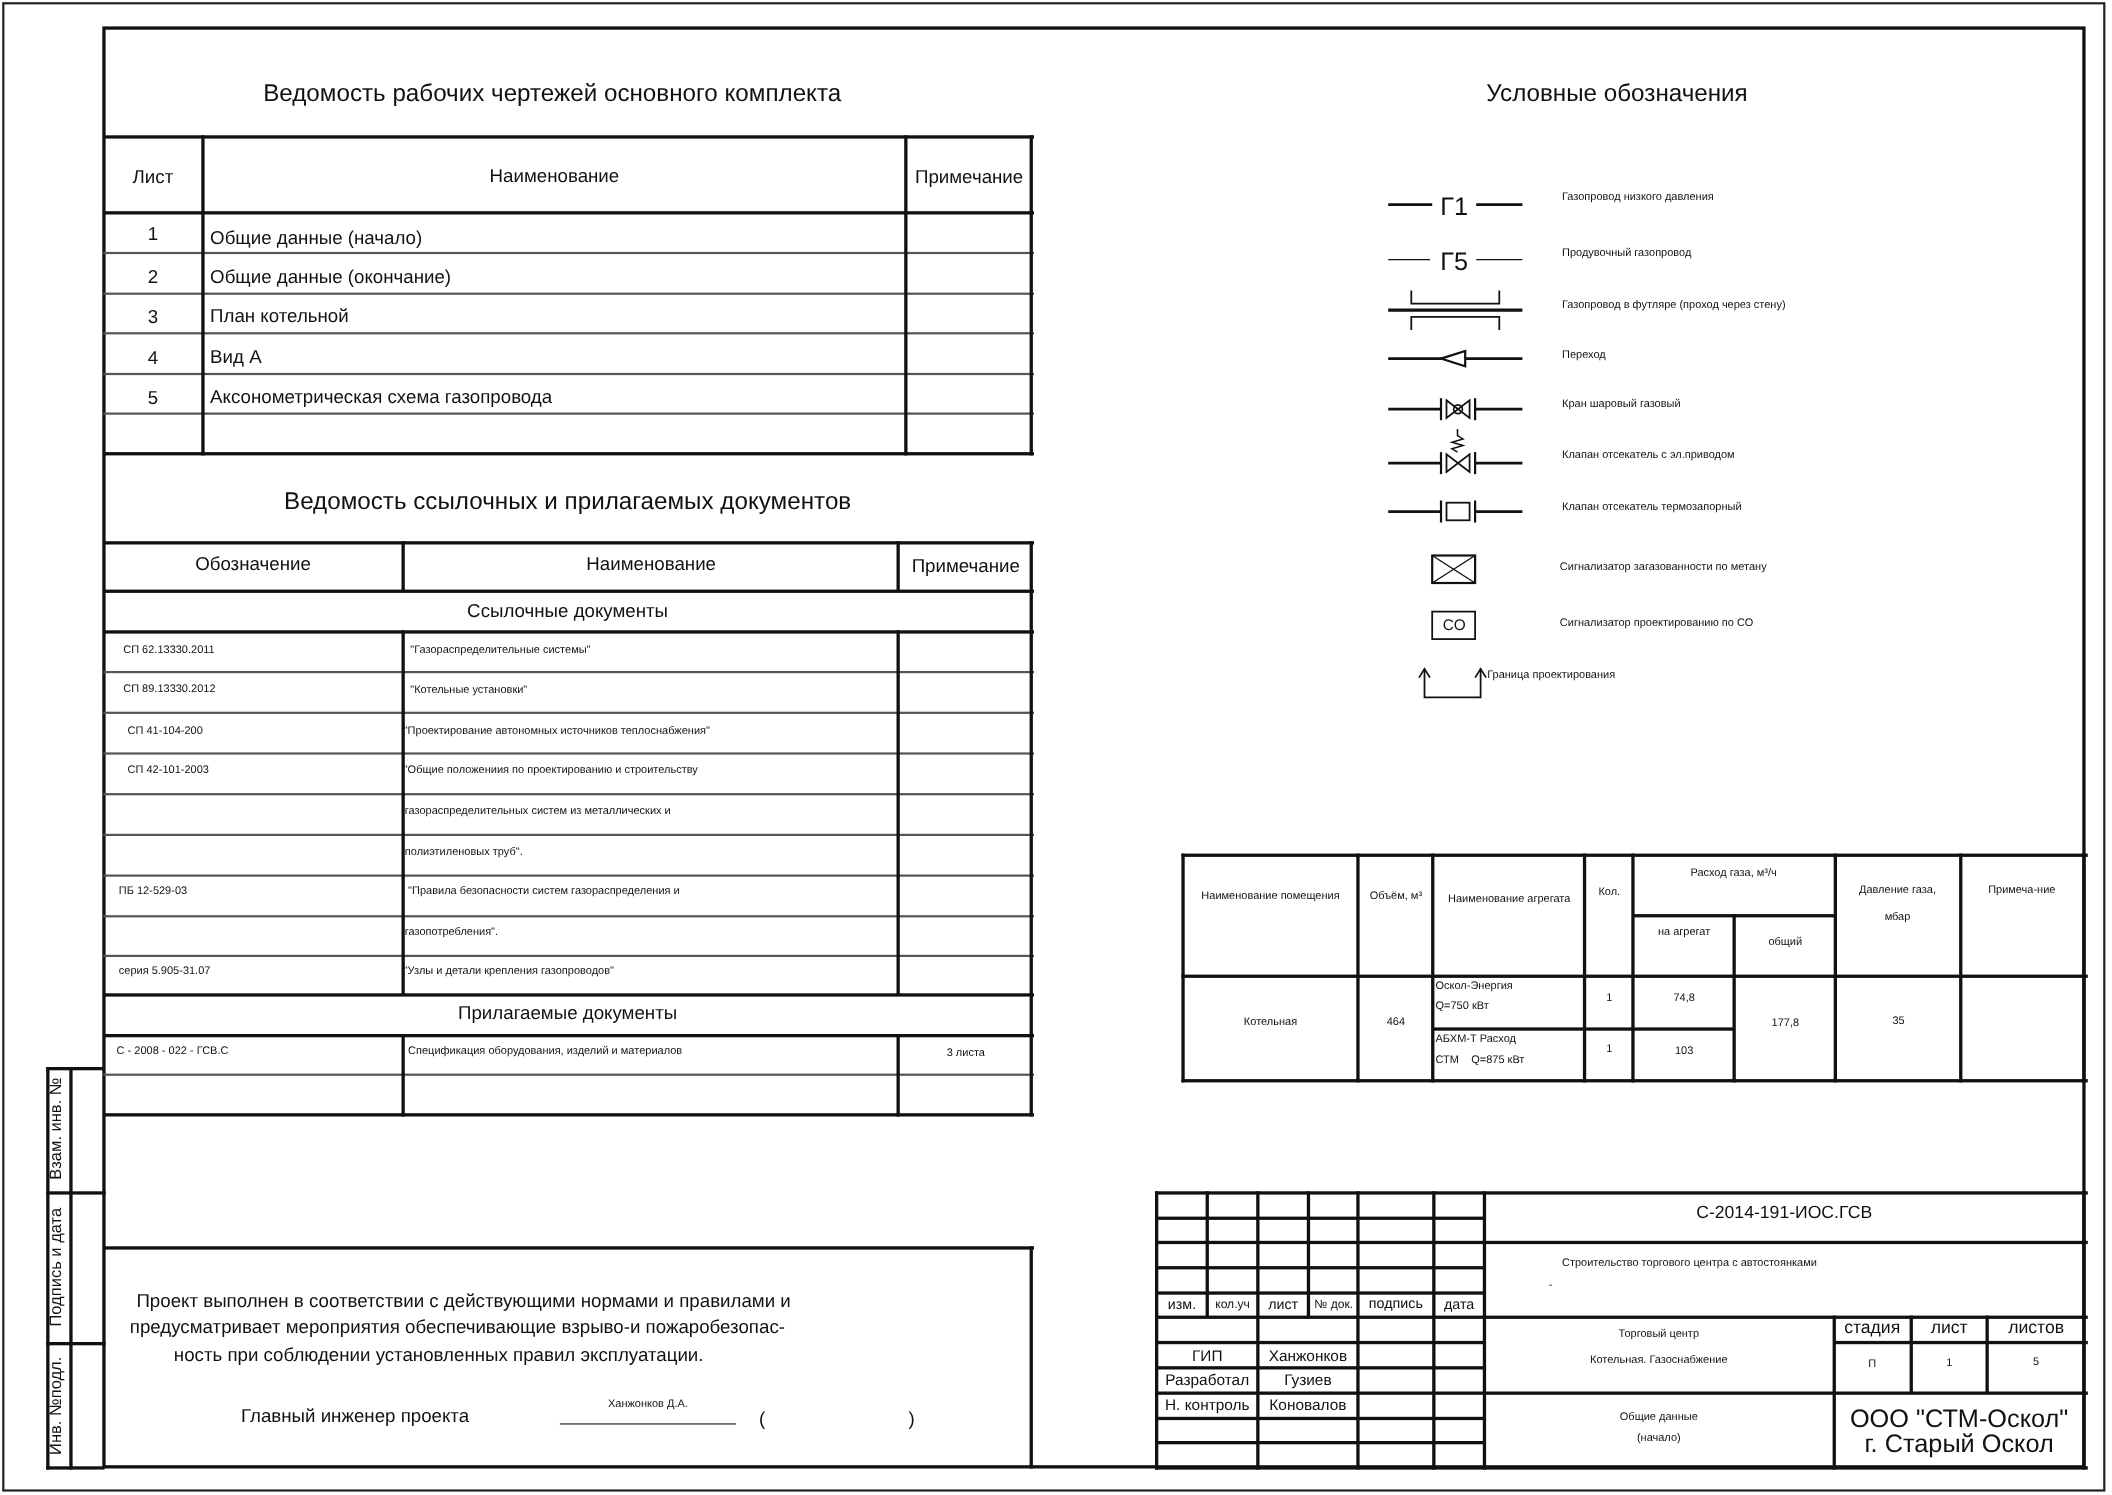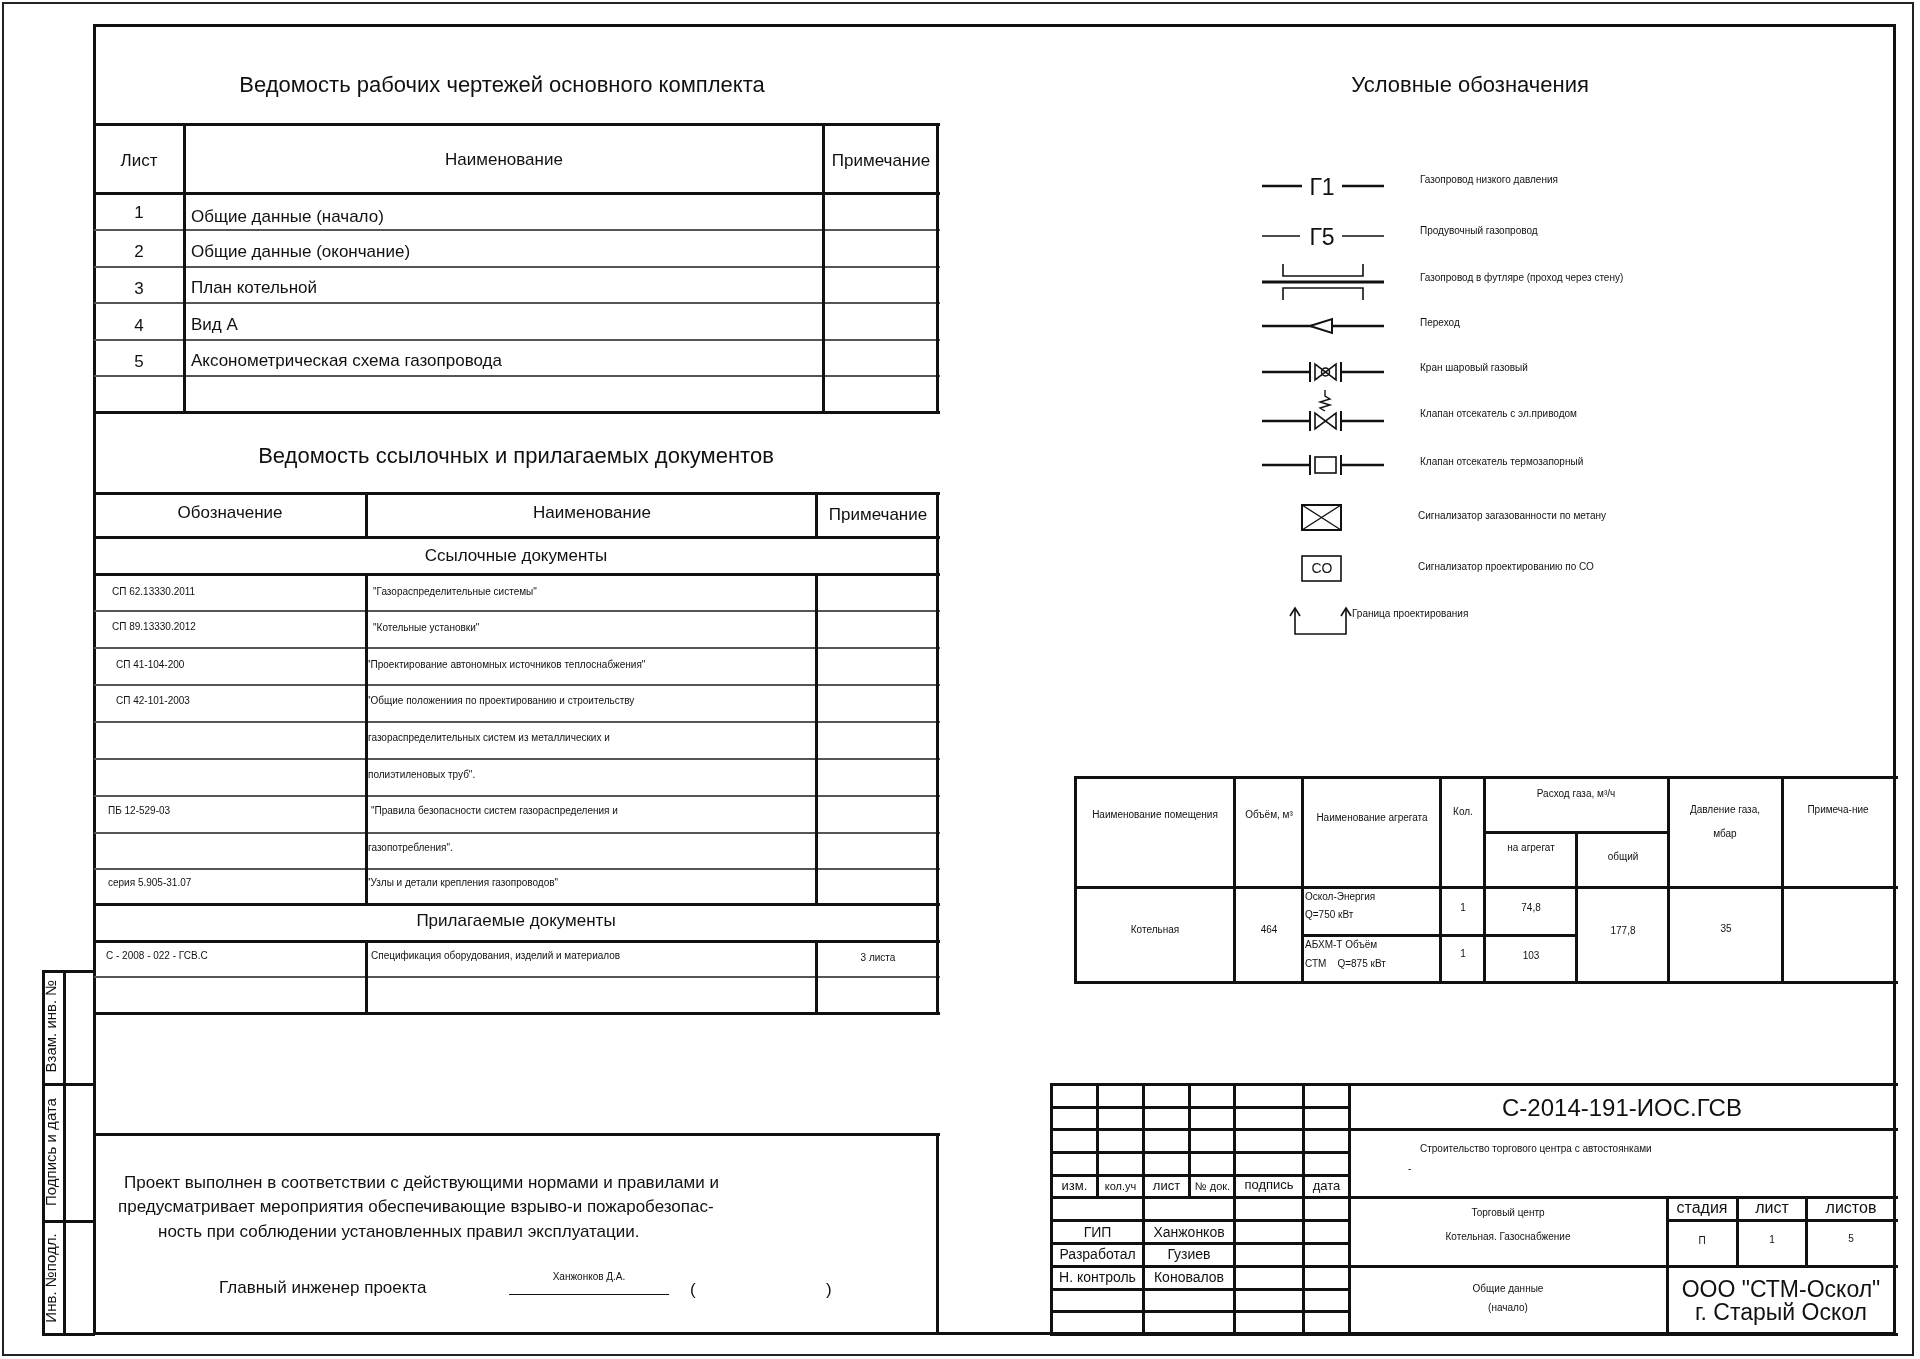--- a/index.html
+++ b/index.html
@@ -13,21 +13,21 @@
   .txt{position:absolute;white-space:nowrap;line-height:1.15;}
   .c{text-align:center;}
   .title{font-size:22px;}
   .f18{font-size:23px;}
   .f17{font-size:17px;}
   .f16{font-size:16px;}
   .f15{font-size:10px;}
   .f14{font-size:14px;}
   .f13{font-size:13px;}
   .f11{font-size:11px;}
-  .f20{font-size:24px;}
+  .f20{font-size:16px;}
   .vert{position:absolute;transform:rotate(-90deg);transform-origin:center center;white-space:nowrap;font-size:15px;text-align:center;}
   svg{position:absolute;overflow:visible;}
 </style>
 </head>
 <body>
 
 <div class="abs frame-outer"></div>
 <div class="abs frame-inner"></div>
 
 <div>
@@ -254,21 +254,21 @@
   <div class="txt f15 c" style="left:1076px;width:158px;top:924px;">Котельная</div>
   <div class="txt f15 c" style="left:1236px;width:66px;top:924px;">464</div>
 
   <div>
     <div class="txt f15" style="left:1305px;top:891px;">Оскол-Энергия</div>
     <div class="txt f15" style="left:1305px;top:909px;">Q=750 кВт</div>
     <div class="txt f15 c" style="left:1442px;width:42px;top:902px;">1</div>
     <div class="txt f15 c" style="left:1486px;width:90px;top:902px;">74,8</div>
   </div>
   <div>
-    <div class="txt f15" style="left:1305px;top:939px;">АБХМ-Т Объём</div>
+    <div class="txt f15" style="left:1305px;top:939px;">АБХМ-Т Расход</div>
     <div class="txt f15" style="left:1305px;top:958px;white-space:pre;">СТМ    Q=875 кВт</div>
     <div class="txt f15 c" style="left:1442px;width:42px;top:948px;">1</div>
     <div class="txt f15 c" style="left:1486px;width:90px;top:950px;">103</div>
   </div>
   <div class="txt f15 c" style="left:1578px;width:90px;top:925px;">177,8</div>
   <div class="txt f15 c" style="left:1670px;width:112px;top:923px;">35</div>
 </div>
 
 <div>
   <div class="hl" style="left:94px;width:846px;top:1133px;"></div>

